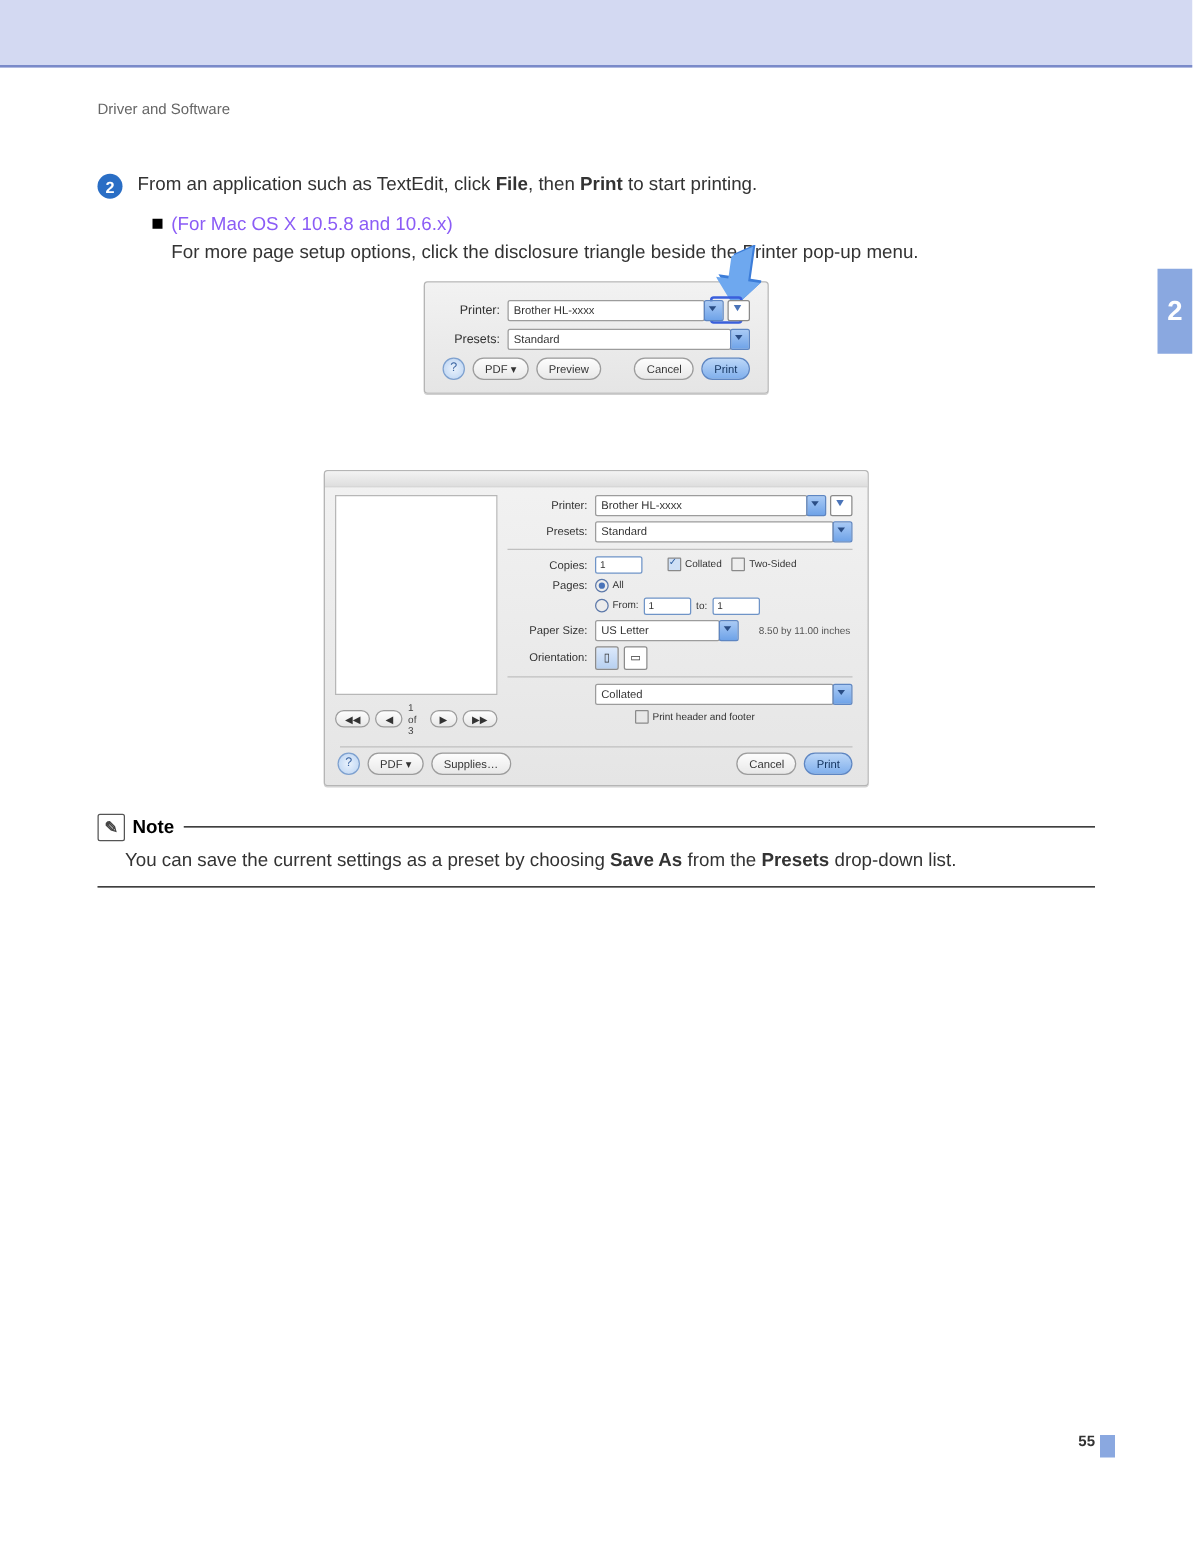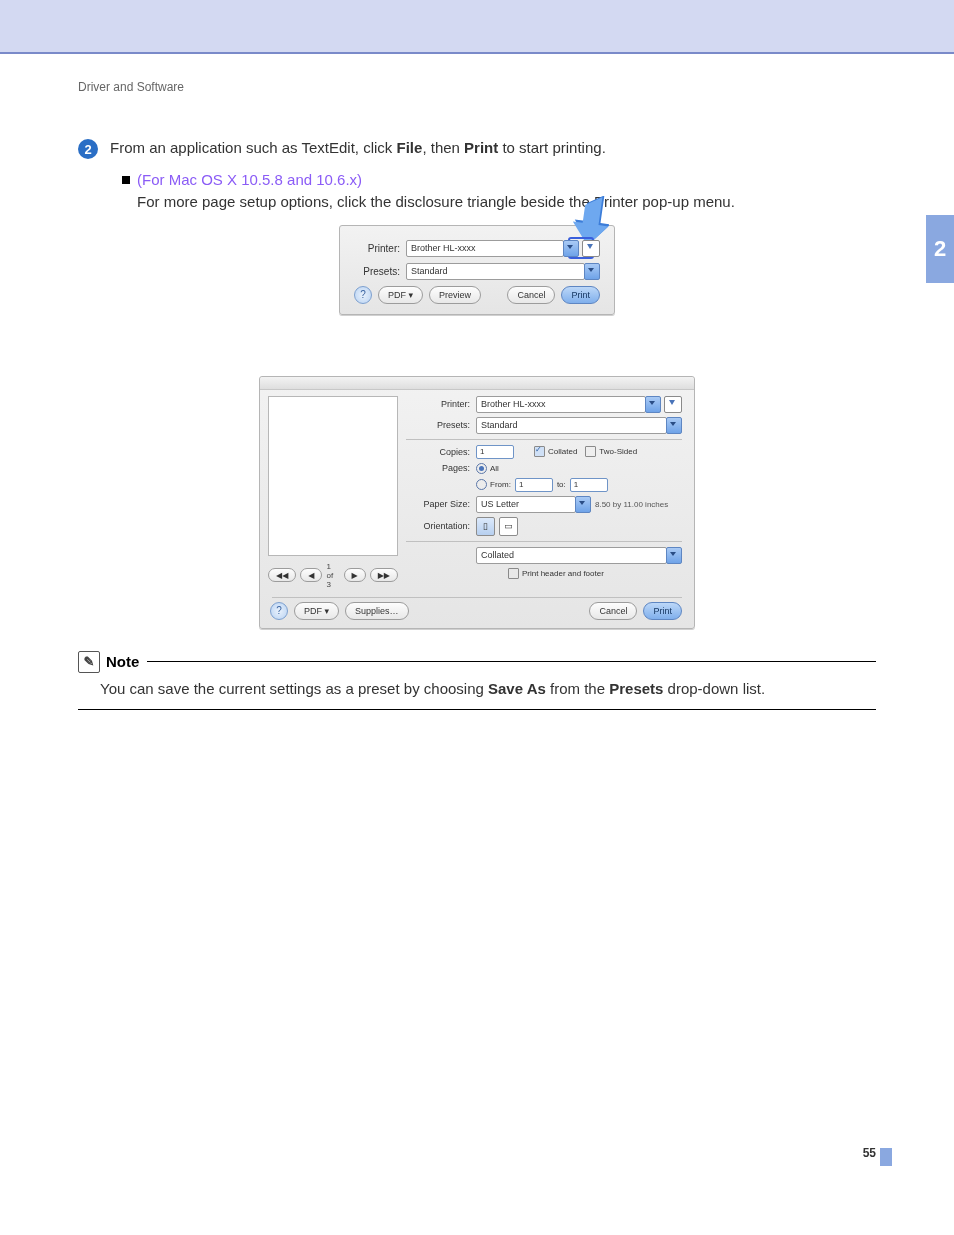--- a/index.html
+++ b/index.html
@@ -50,21 +50,21 @@
   .settings{flex:1;}
   .settings .row{margin-bottom:4px;}
   .tiny-input{width:30px;height:12px;background:#fff;border:1px solid #6f94c7;border-radius:2px;font-size:8px;padding:0 3px;line-height:12px;}
   .radio{width:9px;height:9px;border:1px solid #5c78a9;border-radius:50%;display:inline-block;position:relative;margin-right:3px;vertical-align:middle;}
   .radio.on::after{content:"";position:absolute;left:2px;top:2px;width:5px;height:5px;background:#4a74b9;border-radius:50%;}
   .chk{width:9px;height:9px;border:1px solid #8a8a8a;border-radius:1px;display:inline-block;margin-right:3px;vertical-align:middle;position:relative;}
   .chk.on{background:#cfe0f6;}
   .chk.on::after{content:"✓";position:absolute;left:0;top:-2px;font-size:8px;color:#2a5ca0;}
   .orient-btn{width:17px;height:17px;background:#fff;border:1px solid #8c8c8c;border-radius:2px;margin-right:4px;display:inline-flex;align-items:center;justify-content:center;font-size:9px;}
   .hr{height:0;border-top:1px solid #c0c0c0;margin:5px 0;}
-  .dim{font-size:8px;color:#555;margin-left:4px;}
+  .dim{font-size:8px;color:#555;margin-left:16px;}
   .win-large .btm{display:flex;align-items:center;gap:6px;padding:4px 12px 0 10px;}
   
   .note-sect{margin-top:22px;}
   .note-head{display:flex;align-items:center;font-weight:bold;font-size:15px;}
   .note-icon{width:20px;height:20px;border:1px solid #555;border-radius:2px;margin-right:6px;display:flex;align-items:center;justify-content:center;font-size:13px;color:#444;}
   .note-rule-row{display:flex;align-items:center;gap:8px;}
   .note-rule{flex:1;height:0;border-top:1px solid #000;}
   .note-body{font-size:15px;color:#333;margin:6px 0 10px 22px;line-height:1.35;}
   .note-close-rule{height:0;border-top:1px solid #000;}
   

